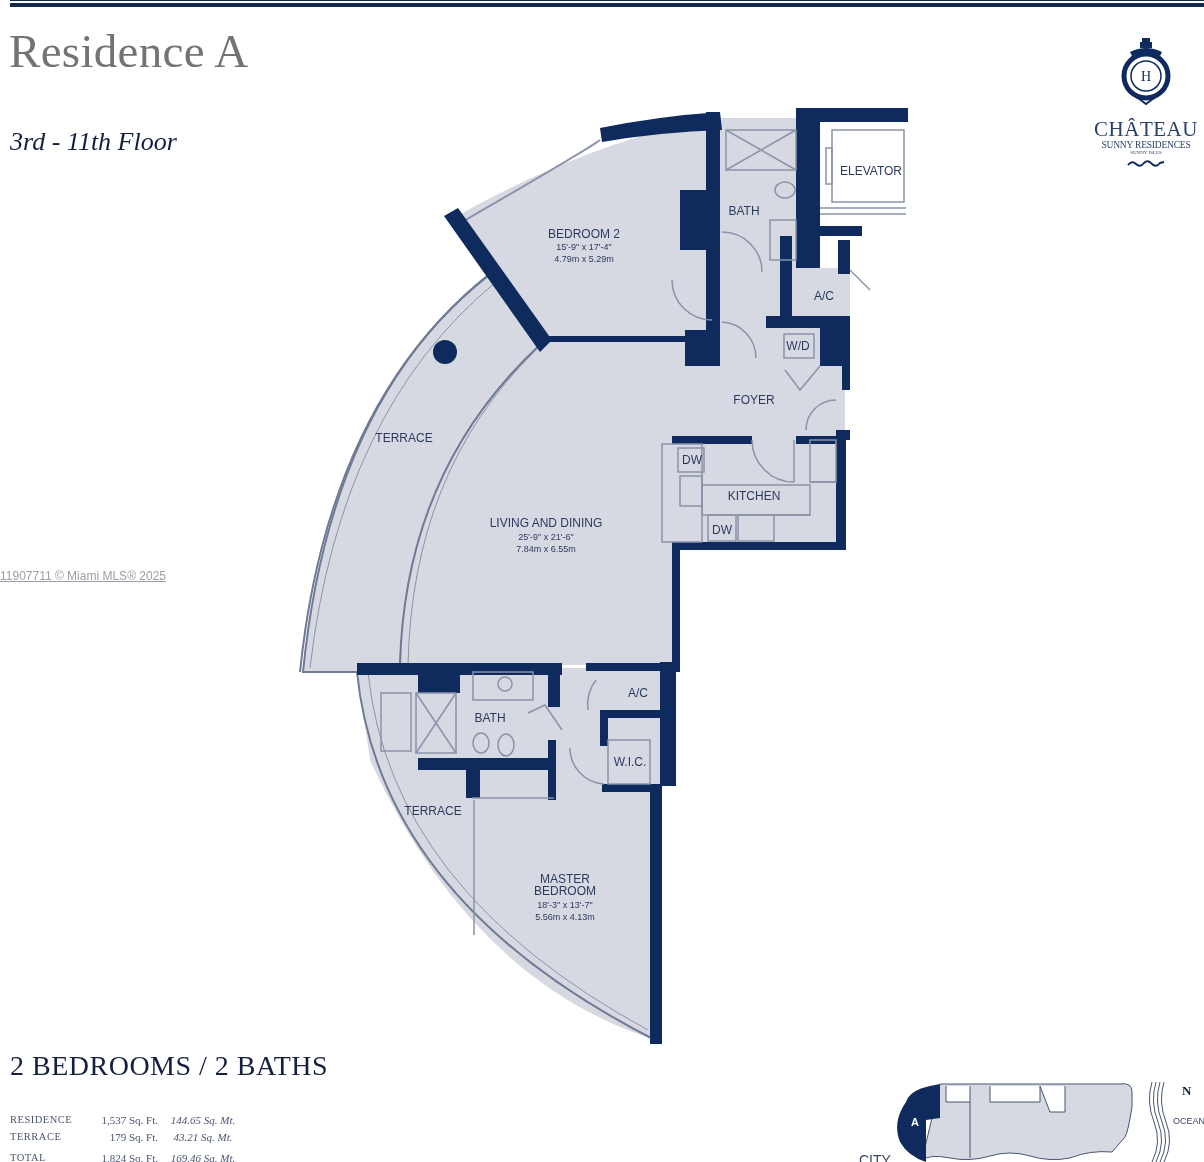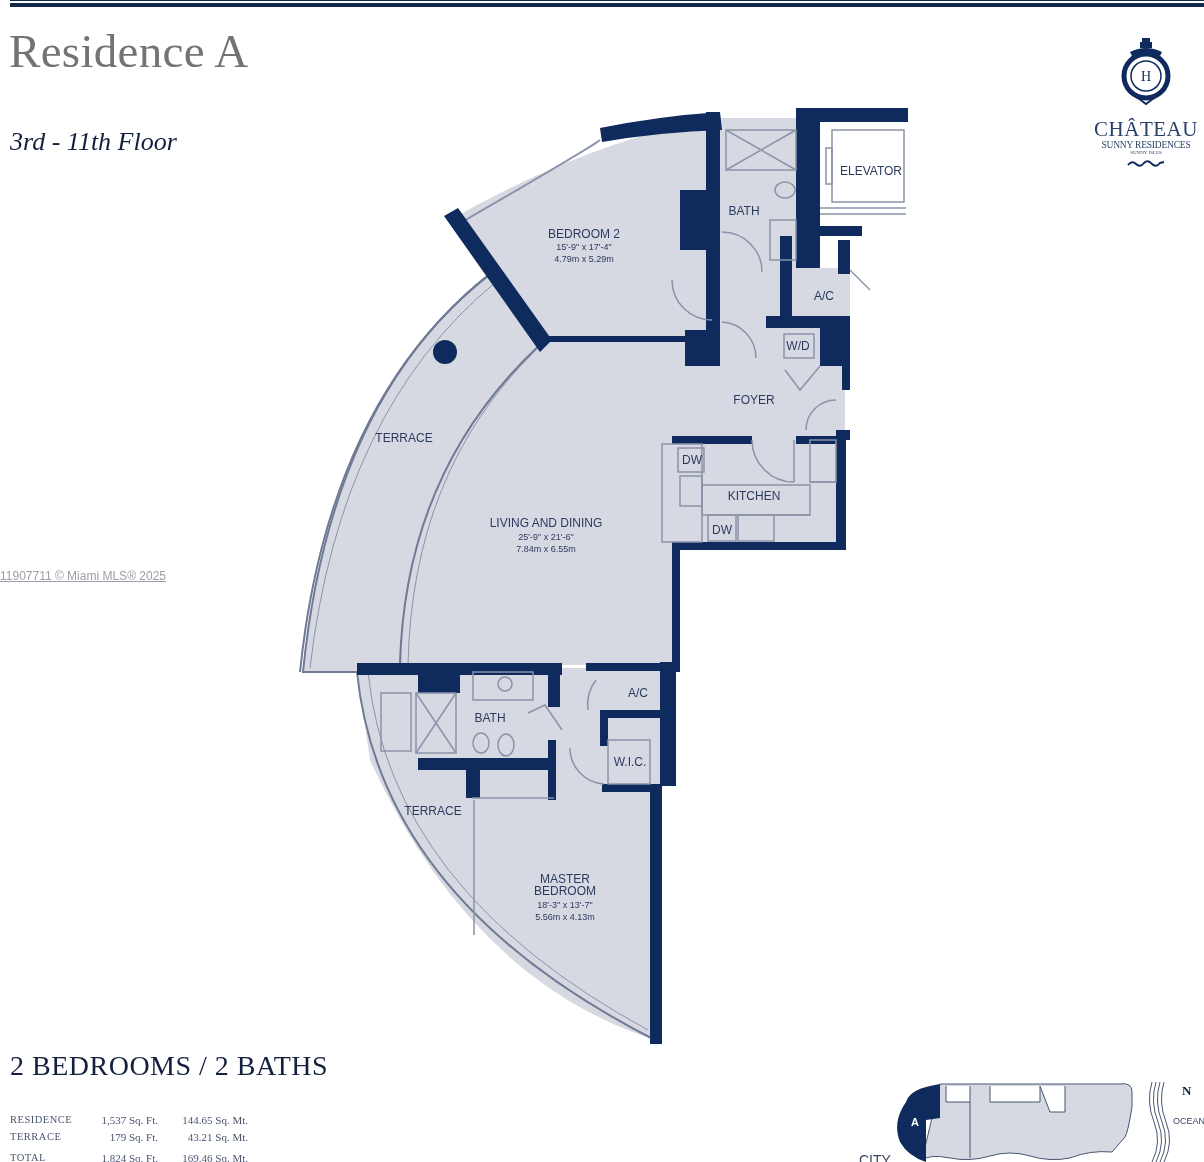--- a/index.html
+++ b/index.html
@@ -12,21 +12,21 @@
   .logo { position: absolute; left: 1088px; top: 36px; width: 116px; height: 140px; text-align: center; }
   .logo .brand { font-family: "Liberation Serif", serif; font-size: 21px; color: #2a3f66; letter-spacing: 0.5px; margin-top: 5px; }
   .logo .sub1 { font-family: "Liberation Serif", serif; font-size: 9.5px; color: #2a3f66; letter-spacing: -0.2px; margin-top: -2px; }
   .logo .sub2 { font-family: "Liberation Serif", serif; font-size: 5px; color: #2a3f66; margin-top: 0px; }
   .plan { position: absolute; left: 0; top: 0; }
   .summary-title { position: absolute; left: 10px; top: 1037px; font-family: "Liberation Serif", serif; font-size: 28px; color: #13203d; letter-spacing: 0.5px; margin-top: 13px; }
   .area-table { position: absolute; left: 10px; top: 1111px; font-family: "Liberation Serif", serif; font-size: 11px; color: #4a5570; border-collapse: collapse; }
   .area-table td { padding: 0; height: 17px; vertical-align: middle; }
   .area-table td.lbl { width: 88px; letter-spacing: 0.5px; font-size: 10.5px; }
   .area-table td.sqft { width: 60px; text-align: right; }
-  .area-table td.sqm { width: 90px; text-align: right; }
+  .area-table td.sqm { width: 90px; text-align: center; font-style: italic; }
   .area-table tr.total td { padding-top: 4px; }
   .keyplan { position: absolute; left: 850px; top: 1072px; }
   .city-label { position: absolute; left: 859px; top: 1152px; font-size: 14px; color: #3a4560; }
   .ocean-label { position: absolute; left: 1173px; top: 1116px; font-size: 9px; color: #3a4560; }
   .north-label { position: absolute; left: 1182px; top: 1083px; font-family: "Liberation Serif", serif; font-weight: bold; font-size: 13px; color: #13203d; }
   .rm { font-family: "Liberation Sans", sans-serif; fill: #2c3a5e; }
 </style>
 </head>
 <body>
 

